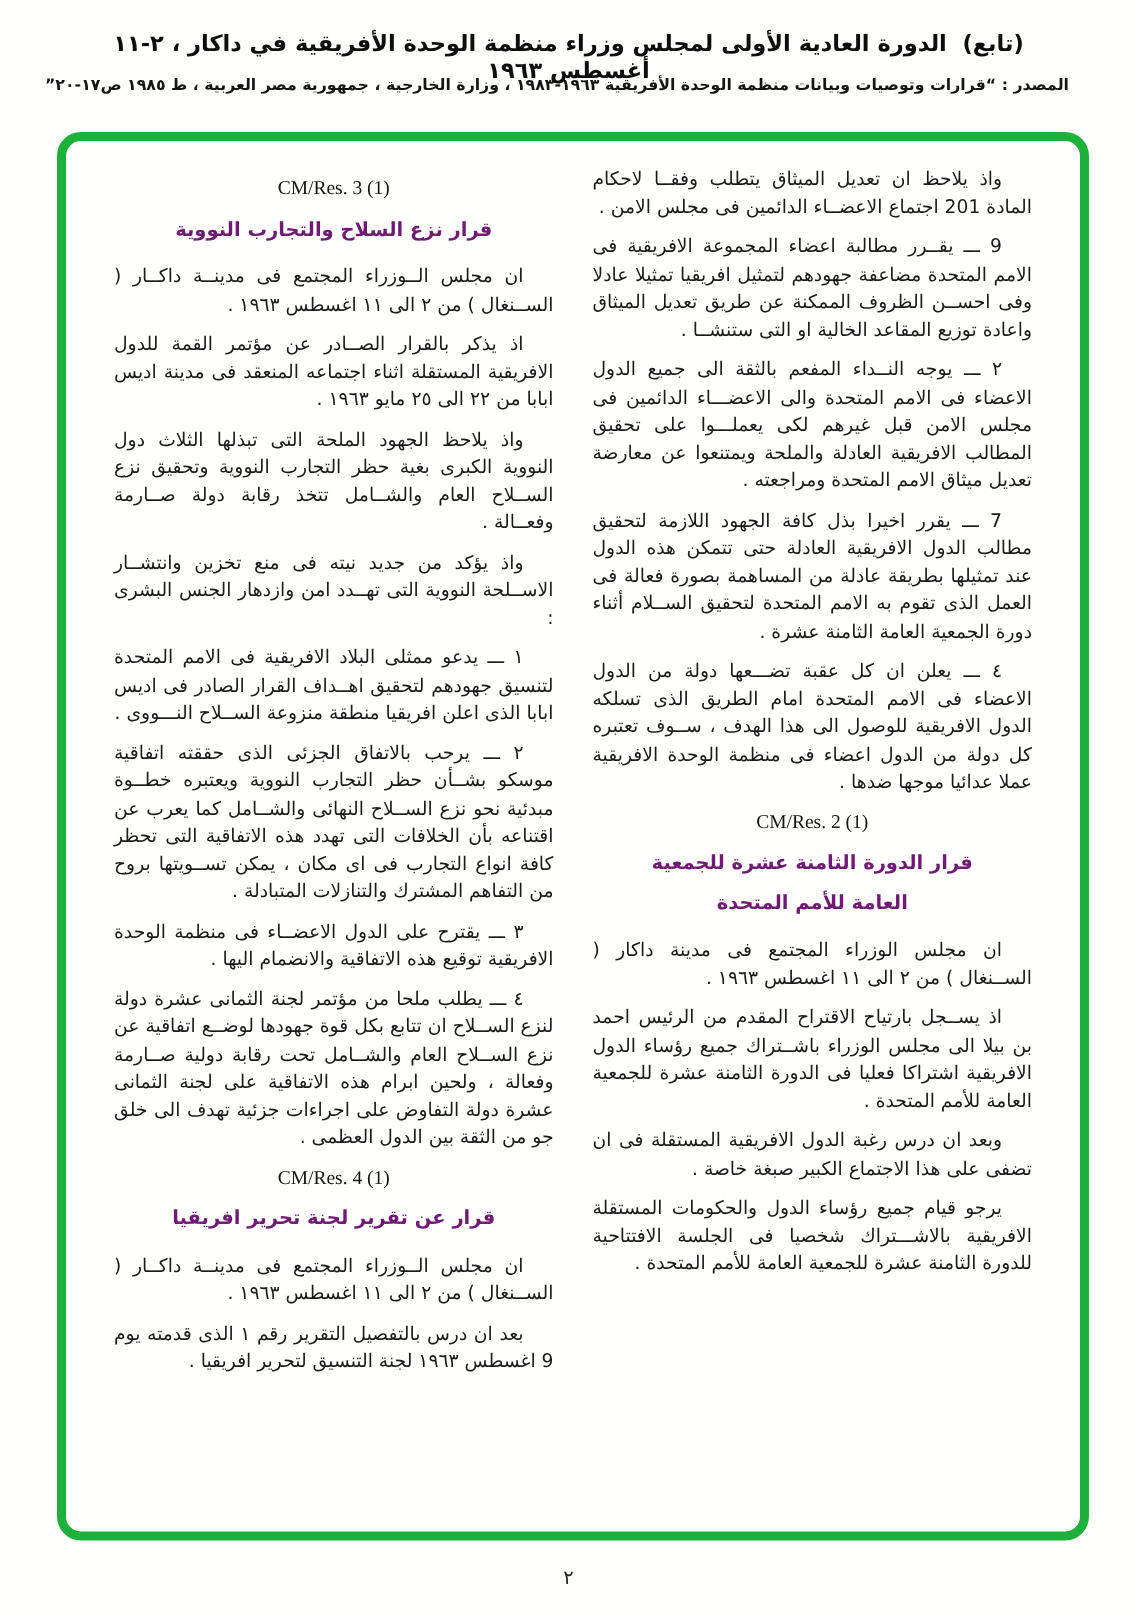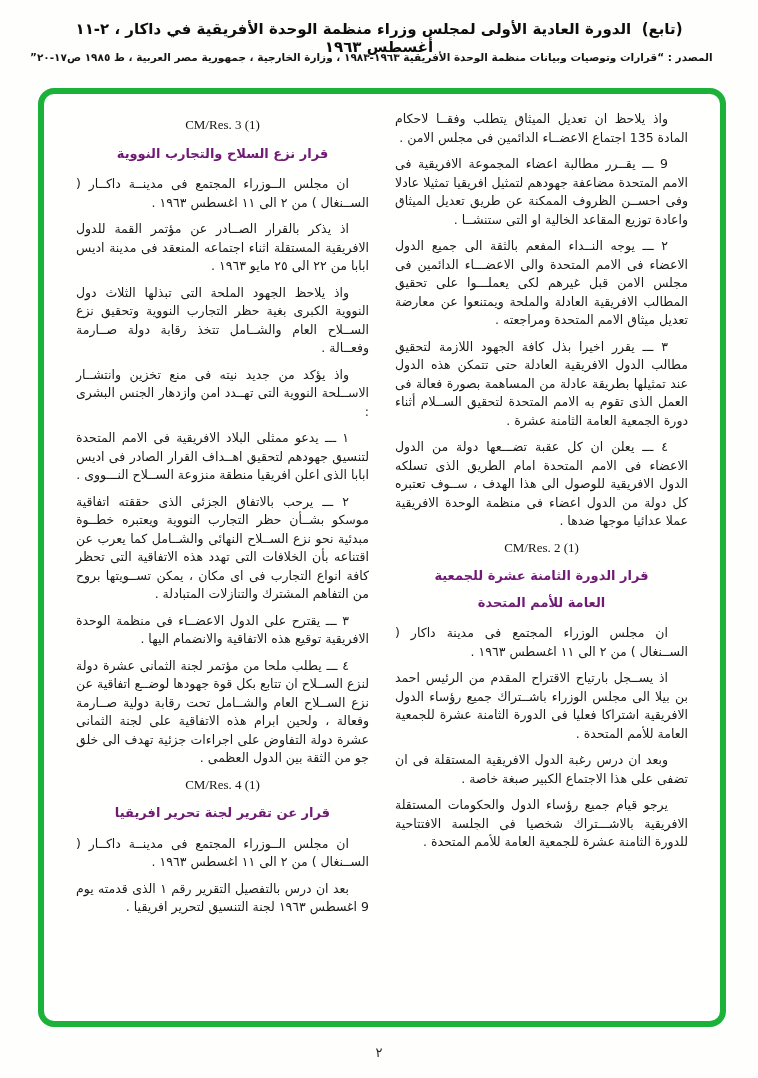--- a/index.html
+++ b/index.html
@@ -67,24 +67,24 @@
 
 <div class="page">
 
   <div class="hdr1">(تابع)  الدورة العادية الأولى لمجلس وزراء منظمة الوحدة الأفريقية في داكار ، ٢-١١ أغسطس ١٩٦٣</div>
   <div class="hdr2">المصدر : “قرارات وتوصيات وبيانات منظمة الوحدة الأفريقية ١٩٦٣-١٩٨٣ ، وزارة الخارجية ، جمهورية مصر العربية ، ط ١٩٨٥ ص١٧-٢٠”</div>
 
   <div class="frame">
     <div class="cols">
 
       <div class="col">
-        <p class="p">واذ يلاحظ ان تعديل الميثاق يتطلب وفقــا لاحكام المادة 135 اجتماع الاعضــاء الدائمين فى مجلس الامن .</p>
+        <p class="p">واذ يلاحظ ان تعديل الميثاق يتطلب وفقــا لاحكام المادة 201 اجتماع الاعضــاء الدائمين فى مجلس الامن .</p>
         <p class="p">9 ـــ يقــرر مطالبة اعضاء المجموعة الافريقية فى الامم المتحدة مضاعفة جهودهم لتمثيل افريقيا تمثيلا عادلا وفى احســن الظروف الممكنة عن طريق تعديل الميثاق واعادة توزيع المقاعد الخالية او التى ستنشــا .</p>
         <p class="p">٢ ـــ يوجه النــداء المفعم بالثقة الى جميع الدول الاعضاء فى الامم المتحدة والى الاعضـــاء الدائمين فى مجلس الامن قبل غيرهم لكى يعملـــوا على تحقيق المطالب الافريقية العادلة والملحة ويمتنعوا عن معارضة تعديل ميثاق الامم المتحدة ومراجعته .</p>
-        <p class="p">٣ ـــ يقرر اخيرا بذل كافة الجهود اللازمة لتحقيق مطالب الدول الافريقية العادلة حتى تتمكن هذه الدول عند تمثيلها بطريقة عادلة من المساهمة بصورة فعالة فى العمل الذى تقوم به الامم المتحدة لتحقيق الســلام أثناء دورة الجمعية العامة الثامنة عشرة .</p>
+        <p class="p">7 ـــ يقرر اخيرا بذل كافة الجهود اللازمة لتحقيق مطالب الدول الافريقية العادلة حتى تتمكن هذه الدول عند تمثيلها بطريقة عادلة من المساهمة بصورة فعالة فى العمل الذى تقوم به الامم المتحدة لتحقيق الســلام أثناء دورة الجمعية العامة الثامنة عشرة .</p>
         <p class="p">٤ ـــ يعلن ان كل عقبة تضـــعها دولة من الدول الاعضاء فى الامم المتحدة امام الطريق الذى تسلكه الدول الافريقية للوصول الى هذا الهدف ، ســوف تعتبره كل دولة من الدول اعضاء فى منظمة الوحدة الافريقية عملا عدائيا موجها ضدها .</p>
         <div class="ref">CM/Res. 2 (1)</div>
         <div class="hd">قرار الدورة الثامنة عشرة للجمعية</div>
         <div class="hd tight">العامة للأمم المتحدة</div>
         <p class="p">ان مجلس الوزراء المجتمع فى مدينة داكار ( الســنغال ) من ٢ الى ١١ اغسطس ١٩٦٣ .</p>
         <p class="p">اذ يســجل بارتياح الاقتراح المقدم من الرئيس احمد بن بيلا الى مجلس الوزراء باشــتراك جميع رؤساء الدول الافريقية اشتراكا فعليا فى الدورة الثامنة عشرة للجمعية العامة للأمم المتحدة .</p>
         <p class="p">وبعد ان درس رغبة الدول الافريقية المستقلة فى ان تضفى على هذا الاجتماع الكبير صبغة خاصة .</p>
         <p class="p">يرجو قيام جميع رؤساء الدول والحكومات المستقلة الافريقية بالاشـــتراك شخصيا فى الجلسة الافتتاحية للدورة الثامنة عشرة للجمعية العامة للأمم المتحدة .</p>
       </div>
 

